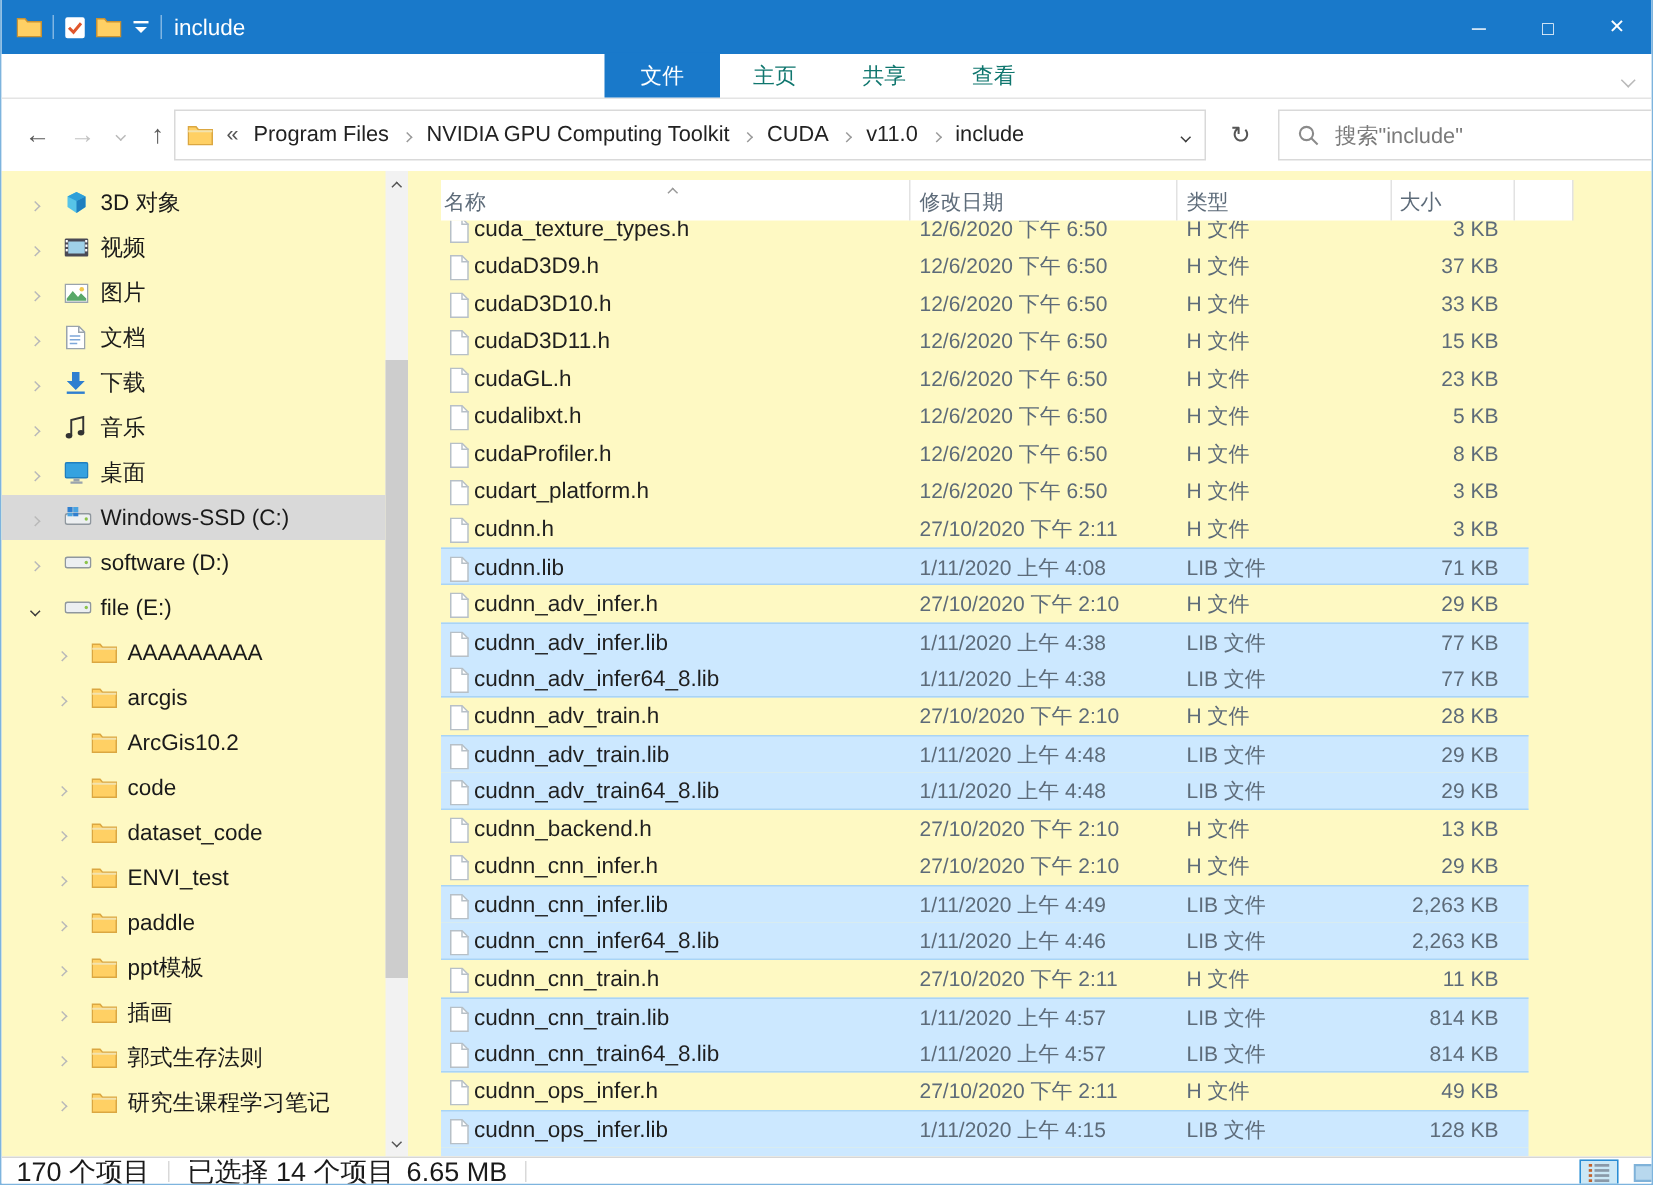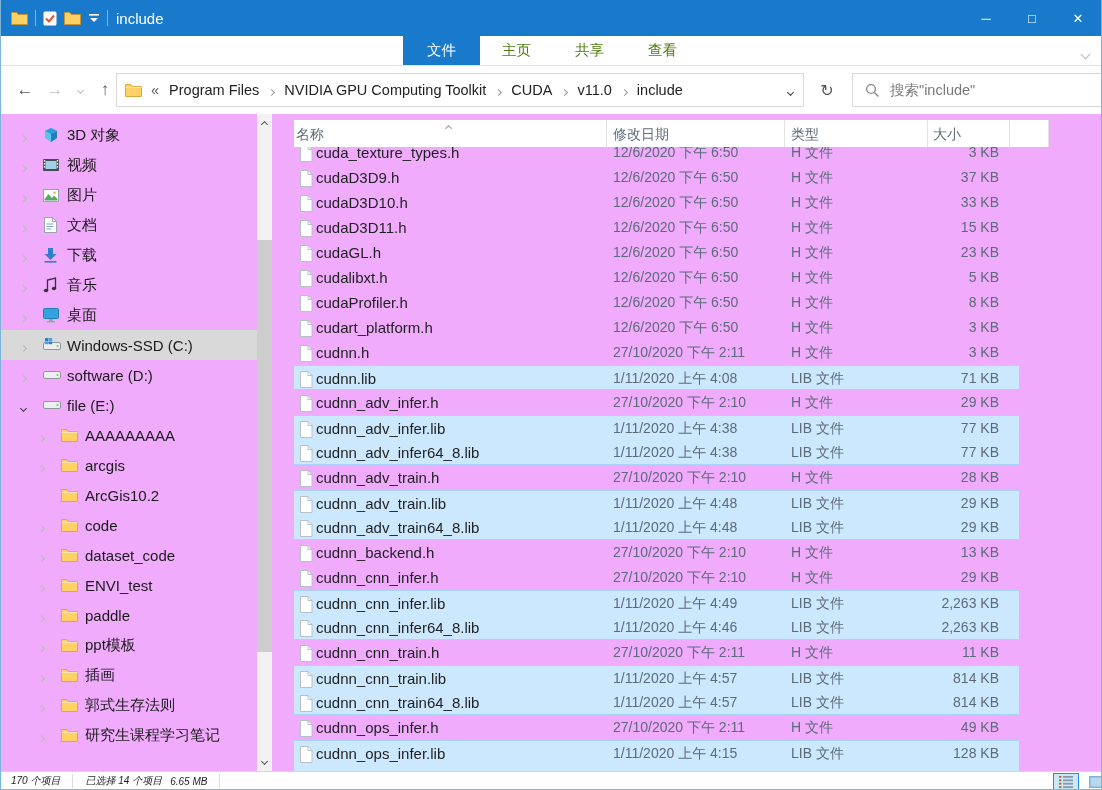--- a/index.html
+++ b/index.html
@@ -11,36 +11,36 @@
   }
   
   .titlebar { position:absolute; left:0; top:0; width:100%; height:36px; background:var(--accent); display:flex; align-items:center; }
   .qat { display:flex; align-items:center; gap:7px; padding-left:10px; }
   .qat-sep { width:1px; height:16px; background:rgba(255,255,255,.45); }
   .win-title { color:#fff; font-size:15px; margin-left:8px; }
   .win-controls { position:absolute; right:0; top:0; height:36px; display:flex; }
   .win-btn { width:46px; height:36px; color:#fff; font-size:13px; display:flex; align-items:center; justify-content:center; }
   
   .tabrow { position:absolute; left:0; top:36px; width:100%; height:30px; background:#fff; border-bottom:1px solid #e4e4e4; display:flex; align-items:flex-end;justify-content:center; }
-  .tab { height:30px; padding:0 22px; font-size:14.5px; color:#4d7c0f; display:flex; align-items:center; }
+  .tab { height:30px; padding:0 22px; font-size:14.5px; color:#0f766e; display:flex; align-items:center; }
   .tab.active { background:var(--accent); color:#fff; padding:0 24px; }
   .ribbon-expand { position:absolute; right:12px; top:8px; }
   
   .navrow { position:absolute; left:0; top:66px; width:100%; height:48px; background:#fff; display:flex; align-items:center; }
   .nav-btn { width:28px; height:28px; display:flex; align-items:center; justify-content:center; font-size:17px; color:#5a5a5a; }
   .nav-btn.disabled { color:#c3c3c3; }
   .addressbox { position:absolute; left:115px; top:7px; width:688px; height:34px; border:1px solid #d9d9d9; display:flex; align-items:center; padding-left:8px; background:#fff; }
   .crumbs { display:flex; align-items:center; gap:9px; font-size:14.5px; color:#222; flex:1; overflow:hidden; white-space:nowrap; }
   .crumb { padding:2px 1px; }
   .addr-chevron { margin-right:10px; }
   .refreshbtn { position:absolute; left:812px; top:11px; width:28px; height:26px; font-size:16px; color:#555; display:flex; align-items:center; justify-content:center; }
   .searchbox { position:absolute; left:851px; top:7px; width:250px; height:34px; border:1px solid #d9d9d9; display:flex; align-items:center; padding-left:12px; gap:10px; background:#fff; }
   .search-placeholder { color:#7a7a7a; font-size:14.5px; }
   
-  .main { position:absolute; left:0; top:114px; width:100%; height:657px; background:#f0abfc; overflow:hidden; }
+  .main { position:absolute; left:0; top:114px; width:100%; height:657px; background:#fef9c3; overflow:hidden; }
   
   .sidebar { position:absolute; left:0; top:0; width:256px; height:100%; overflow:hidden; }
   .side-item { position:relative; height:30px; display:flex; align-items:center; font-size:15px; color:#1a1a1a; }
   .side-item.hl { background:var(--sidebar-hover); }
   .side-item .expander { position:absolute; }
   .side-item.lvl1 .expander { left:20px; } .side-item.lvl1 .s-icon { position:absolute; left:42px; } .side-item.lvl1 .s-label { position:absolute; left:66px; }
   .side-item.lvl2 .expander { left:38px; } .side-item.lvl2 .s-icon { position:absolute; left:60px; } .side-item.lvl2 .s-label { position:absolute; left:84px; }
   .s-label { white-space:nowrap; }
   
   .sscroll { position:absolute; left:256px; top:0; width:15px; height:100%; background:#f2f2f2; }
@@ -65,21 +65,21 @@
   .frow.sel { background:var(--sel);padding-left:40px; }
   .frow.sel-start { border-top:1px solid var(--sel-border); }
   .frow.sel-end { border-bottom:1px solid var(--sel-border); }
   .fcell { position:absolute; top:0; height:25px; line-height:25px; white-space:nowrap; overflow:hidden; }
   .c-name { left:22px; width:286px; font-size:15px; color:#1f1f1f; }
   .c-date { left:319px; width:168px; font-size:14px; color:#5d6b79; }
   .c-type { left:497px; width:130px; font-size:14px; color:#5d6b79; }
   .c-size { left:563px; width:142px; font-size:14px; color:#5d6b79; text-align:right; }
   .f-icon { position:absolute; left:4px; top:5px; }
   
-  .statusbar { position:absolute; left:0; top:771px; width:100%; height:19px; background:#fff; border-top:1px solid #d6d6d6; display:flex; align-items:center; font-size:10px; color:#1a1a1a;font-style:italic; }
+  .statusbar { position:absolute; left:0; top:771px; width:100%; height:19px; background:#fff; border-top:1px solid #d6d6d6; display:flex; align-items:center; font-size:18px; color:#1a1a1a; }
   .sb-sep { width:1px; height:14px; background:#d9d9d9; margin:0 12px; }
   .viewbtns { position:absolute; right:-8px; top:1px; display:flex; gap:4px; }
   .viewbtn { width:26px; height:17px; display:flex; align-items:center; justify-content:center; border:1px solid transparent; }
   .viewbtn.active { border-color:#2a8dd4; background:#cbe8f6; }
   svg { display:block; }
 </style>
 </head>
 <body>
 
 <div id="window" style="--accent: #1979ca; --sel: #cce8ff; --sel-border: #a9d4f5; --sidebar-hover: #d9d9d9;">

